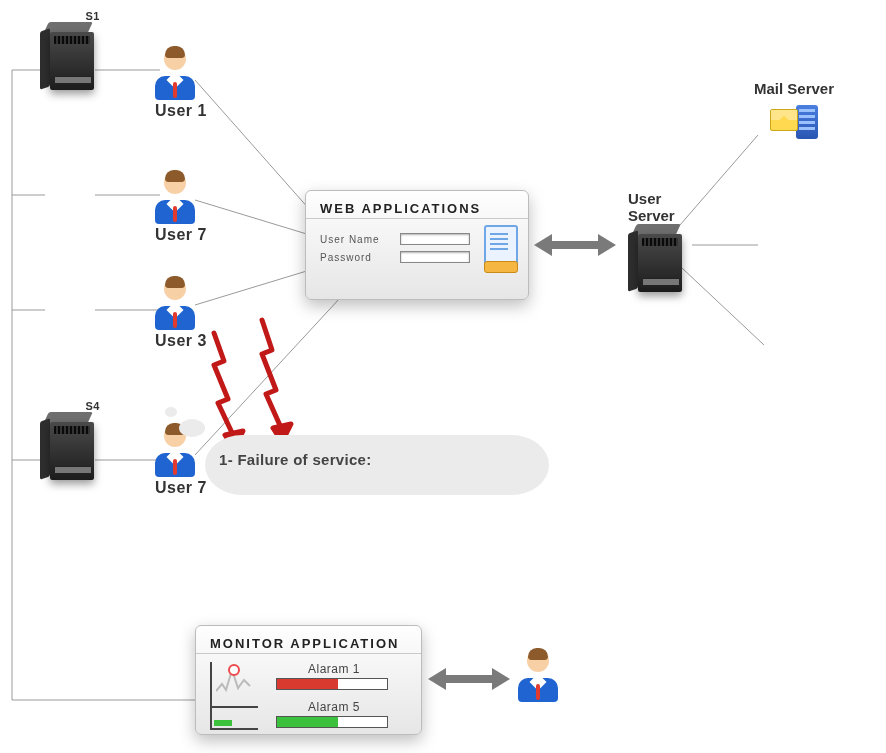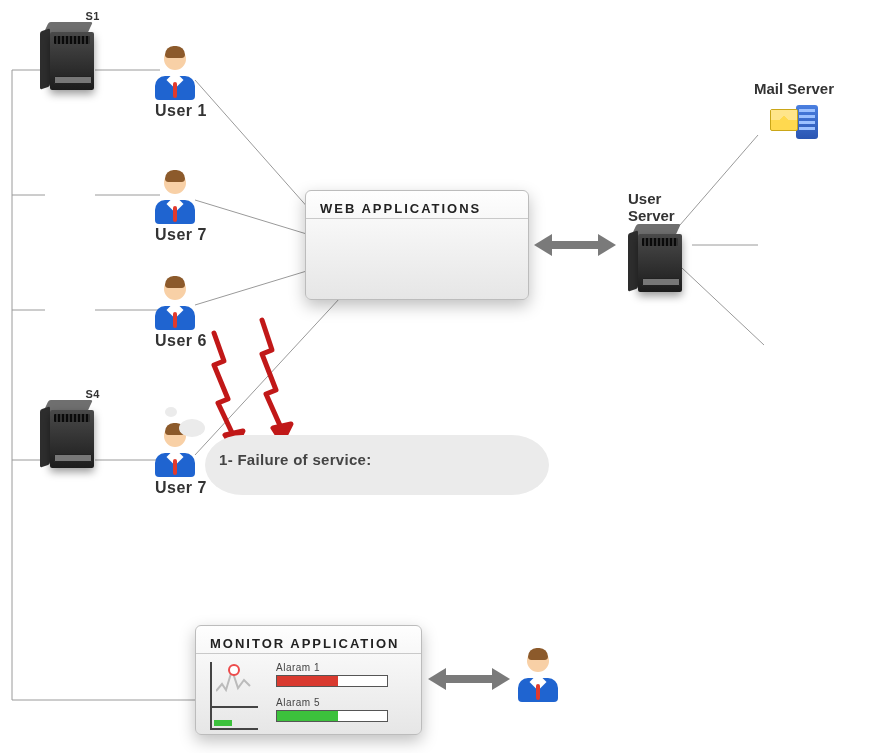--- a/index.html
+++ b/index.html
@@ -41,21 +41,21 @@
   .doc-icon .tray{position:absolute;bottom:-4px;left:2px;width:32px;height:10px;background:#f5b742;border-radius:3px;border:1px solid #c98a1a;}
 
   
   .mini-chart{width:46px;height:44px;position:relative;border-left:2px solid #444;border-bottom:2px solid #444;margin-right:8px;}
   .mini-chart .spike{position:absolute;left:4px;top:4px;width:36px;height:30px;}
   .mini-chart .spike svg{width:100%;height:100%;}
   .mini-chart .dot{position:absolute;left:16px;top:2px;width:8px;height:8px;border:2px solid #ed4b4b;border-radius:50%;background:#fff;}
   .mini-bar{width:46px;height:20px;position:relative;border-left:2px solid #444;border-bottom:2px solid #444;}
   .mini-bar .seg{position:absolute;bottom:2px;left:2px;width:18px;height:6px;background:#3cc13c;}
   .alarm-block{display:flex;flex-direction:column;gap:2px;}
-  .alarm-label{font-size:10px;color:#444;letter-spacing:.5px;}
+  .alarm-label{font-size:12px;color:#444;letter-spacing:.5px;margin-left:32px;}
   .alarm-bar{width:110px;height:10px;border:1px solid #555;background:#fff;position:relative;}
   .alarm-bar.red::before{content:"";position:absolute;left:0;top:0;bottom:0;width:55%;background:#d93a2f;}
   .alarm-bar.green::before{content:"";position:absolute;left:0;top:0;bottom:0;width:55%;background:#3cc13c;}
 
   
   .bubble{position:absolute;left:165px;top:415px;width:310px;padding:34px 20px 24px 54px;color:#555;}
   .bubble .bg{position:absolute;inset:0;}
   .bubble .bg .main{position:absolute;left:40px;top:20px;right:0;bottom:0;border-radius:60px/48px;background:#ebebeb;}
   .bubble .bg .tail1{position:absolute;left:14px;top:4px;width:26px;height:18px;border-radius:50%;background:#ebebeb;}
   .bubble .bg .tail2{position:absolute;left:0;top:-8px;width:12px;height:10px;border-radius:50%;background:#ebebeb;}
@@ -125,21 +125,21 @@
 <div class="node" style="left:40px;top:10px;">
   <div class="label" style="width:60px;">S1</div>
   <div class="server-tower">
         <div class="top"></div>
         <div class="side"></div>
         <div class="front"></div>
         <div class="vents"></div>
         <div class="drive"></div>
       </div>
 </div>
-<div class="node" style="left:40px;top:388px;">
+<div class="node" style="left:40px;top:400px;">
   <div class="label" style="width:60px;">S4</div>
   <div class="server-tower">
         <div class="top"></div>
         <div class="side"></div>
         <div class="front"></div>
         <div class="vents"></div>
         <div class="drive"></div>
       </div>
 </div>
 
@@ -164,35 +164,49 @@
   <div class="user-caption">User 7</div>
 </div>
 <div class="node" style="left:155px;top:278px;">
   <div class="user">
         <div class="body"></div>
         <div class="collar"></div>
         <div class="tie"></div>
         <div class="head"></div>
         <div class="hair"></div>
       </div>
-  <div class="user-caption">User 6</div>
+  <div class="user-caption">User 3</div>
 </div>
 <div class="node" style="left:155px;top:425px;">
   <div class="user">
         <div class="body"></div>
         <div class="collar"></div>
         <div class="tie"></div>
         <div class="head"></div>
         <div class="hair"></div>
       </div>
   <div class="user-caption">User 7</div>
 </div>
 
 <div class="panel" style="left:305px;top:190px;width:222px;height:108px;">
   <div class="title">WEB APPLICATIONS</div>
+  <div class="body">
+    <div class="form-row">
+      <div class="lbl">User Name</div>
+      <div class="fld"></div>
+    </div>
+    <div class="form-row">
+      <div class="lbl">Password</div>
+      <div class="fld"></div>
+    </div>
+    <div class="doc-icon">
+          <div class="page"></div>
+          <div class="tray"></div>
+        </div>
+  </div>
 </div>
 
 <div class="bidir" style="left:534px;top:232px;">
   <svg width="82" height="26">
         <g fill="#7a7a7a">
           <rect x="14" y="9" width="54" height="8"></rect>
           <polygon points="0,13 18,2 18,24"></polygon>
           <polygon points="82,13 64,2 64,24"></polygon>
         </g>
       </svg>

